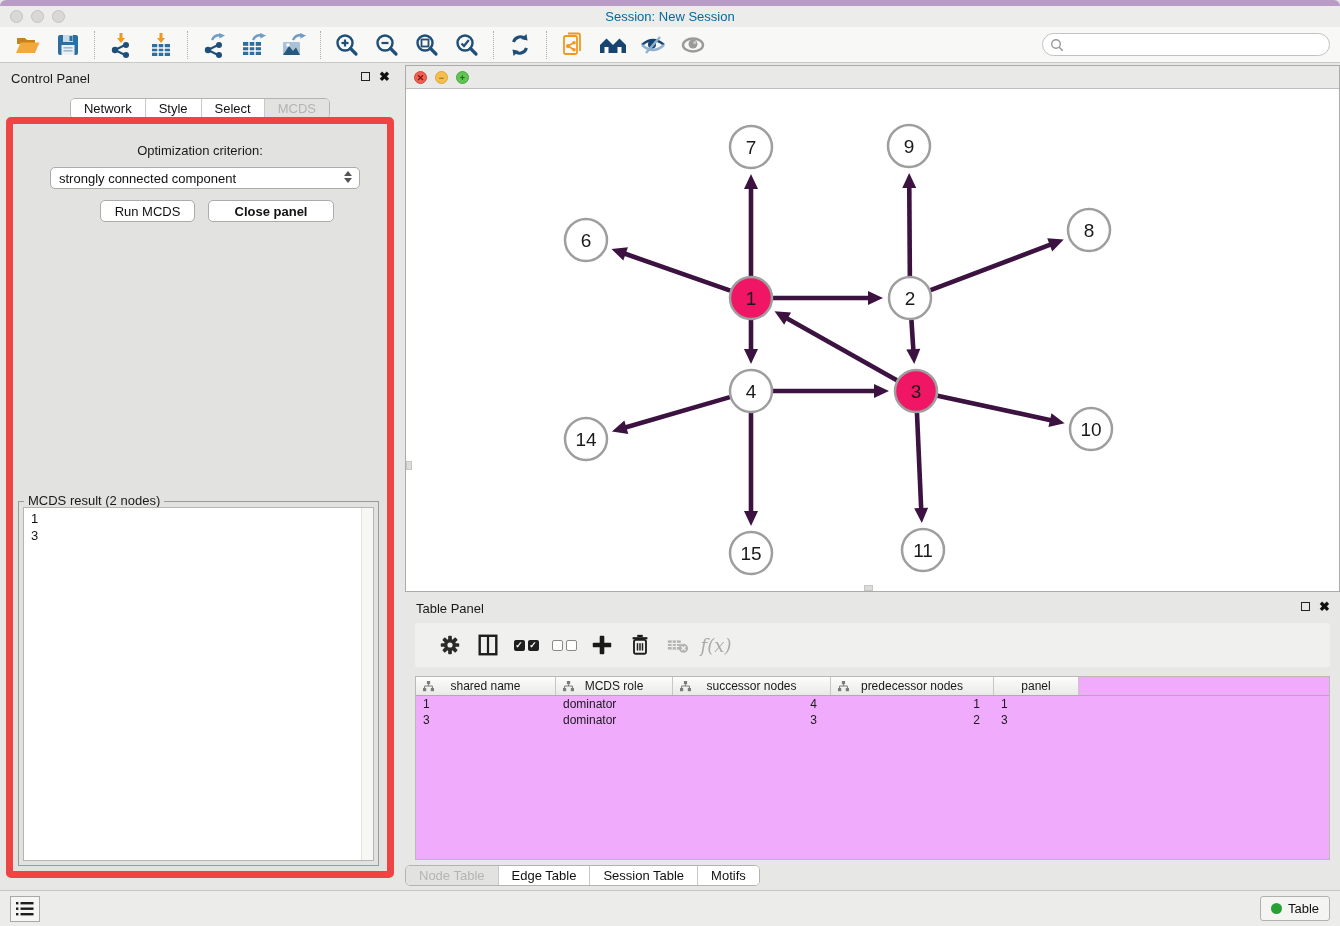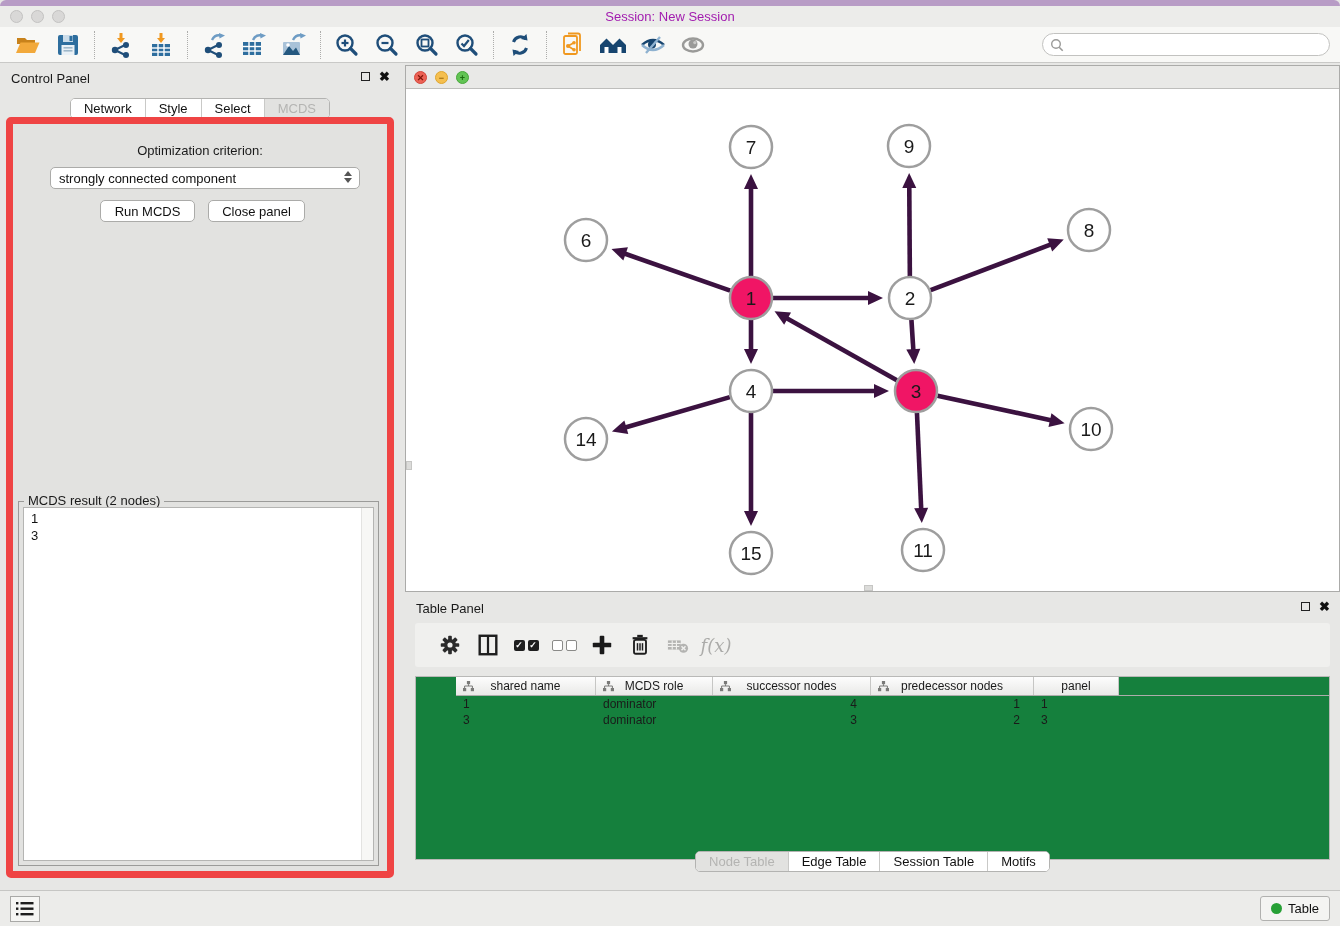--- a/index.html
+++ b/index.html
@@ -3,21 +3,21 @@
 <meta charset="utf-8">
 <style>
   * { margin:0; padding:0; box-sizing:border-box; }
   html,body { width:1340px; height:926px; }
   body { font-family:"Liberation Sans", sans-serif; background:#E7E7E5; position:relative; overflow:hidden; }
 
   
   .titlebar { position:absolute; left:0; top:0; width:1340px; height:27px; background:#ECECEA; border-radius:6px 6px 0 0; }
   .titlebar .accent { position:absolute; left:0; top:0; right:0; height:6px; background:#B89CC6; border-radius:6px 6px 0 0; }
   .tl-inactive { position:absolute; top:10px; width:13px; height:13px; border-radius:50%; background:#D9D8D7; border:1px solid #C3C2C1; }
-  .win-title { position:absolute; left:0; right:0; top:9px; text-align:center; font-size:13px; color:#a21caf; }
+  .win-title { position:absolute; left:0; right:0; top:9px; text-align:center; font-size:13px; color:#0369a1; }
 
   
   .toolbar { position:absolute; left:0; top:27px; width:1340px; height:36px; background:#F8F8F6; border-bottom:1px solid #C9C9C7; display:flex; align-items:center; padding-left:8px; }
   .tbtn { width:40px; height:30px; display:flex; align-items:center; justify-content:center; background:none; border:none; cursor:default; }
   .tsep { width:1px; height:28px; border-left:1px dotted #ADADAB; margin:0 6px; }
   .searchbox { position:absolute; right:10px; top:6px; width:288px; height:23px; background:#FFFFFF; border:1px solid #C2C2C0; border-radius:12px; display:flex; align-items:center; padding-left:7px; }
   .searchbox input { border:none; outline:none; flex:1; font-size:12px; background:transparent; margin-left:5px; font-family:"Liberation Sans",sans-serif; }
 
   
   .control-panel { position:absolute; left:0; top:65px; width:400px; height:823px; }
@@ -34,21 +34,21 @@
   .seg.active { background:#E2E2E0; color:#B4B4B2; }
 
   .cp-inner { position:absolute; left:6px; right:6px; top:52px; bottom:10px; background:#E2E2E0; border:7px solid #ef4444; border-radius:5px; }
   .opt-label { position:absolute; top:19px; left:0; right:0; text-align:center; font-size:13px; color:#1A1A1A; }
   .criterion-select { position:absolute; left:37px; top:43px; width:310px; height:22px; background:#FFF; border:1px solid #ABABA9; border-radius:5px; display:flex; align-items:center; padding:0 8px; font-size:13px; color:#111; }
   .chevrons { position:absolute; right:7px; top:3px; display:flex; flex-direction:column; gap:2px; }
   .chev-up { width:0; height:0; border-left:4px solid transparent; border-right:4px solid transparent; border-bottom:5px solid #555; }
   .chev-dn { width:0; height:0; border-left:4px solid transparent; border-right:4px solid transparent; border-top:5px solid #555; }
   .cp-btn { position:absolute; top:76px; height:22px; background:#FFF; border:1px solid #ABABA9; border-radius:5px; font-size:13px; color:#111; font-family:"Liberation Sans",sans-serif; }
   .run-btn { left:87px; width:95px; }
-  .closep-btn { left:195px; width:97px; }
+  .closep-btn { left:195px; width:126px;font-weight:bold; }
 
   .mcds-fieldset { position:absolute; left:5px; right:8px; top:377px; bottom:5px; border:1px solid #9B9B99; }
   .mcds-legend { position:absolute; top:-9px; left:5px; background:#E2E2E0; padding:0 4px; font-size:13px; color:#1A1A1A; }
   .mcds-text { position:absolute; left:4px; right:4px; top:5px; bottom:4px; background:#FFF; border:1px solid #B5B5B3; }
   .mcds-lines { padding:2px 7px; font-size:13px; color:#111; line-height:17px; }
   .mcds-scroll { position:absolute; right:0; top:0; bottom:0; width:12px; background:#F7F7F5; border-left:1px solid #E3E3E1; }
 
   
   .net-window { position:absolute; left:405px; top:65px; width:935px; height:527px; background:#FFF; border:1px solid #ABABA9; }
   .net-titlebar { position:relative; height:23px; background:#E9E9E7; border-bottom:1px solid #BEBEBC; }
@@ -66,29 +66,29 @@
   
   .table-panel { position:absolute; left:405px; top:595px; width:935px; height:293px; }
   .tp-float { right:30px; } .tp-close { right:10px; }
   .tp-toolbar { position:absolute; left:10px; right:10px; top:28px; height:44px; background:#F0F0EE; border-radius:3px; display:flex; align-items:center; padding-left:16px; }
   .tp-btn { width:38px; height:34px; display:flex; align-items:center; justify-content:center; background:none; border:none; }
   .fx-label { font-size:18px; font-style:italic; font-family:"DejaVu Serif", serif; color:#ABABA9; }
   .cbx { display:inline-block; width:11px; height:11px; border-radius:2px; }
   .cbx-on { background:#1E1E1E; color:#FFF; font-size:9px; line-height:11px; text-align:center; font-weight:bold; }
   .cbx-off { border:1.5px solid #8A8A88; background:#FFF; }
 
-  .data-table { position:absolute; left:10px; right:10px; top:81px; bottom:28px; background:#15803d; border:1px solid #B9B9B7; overflow:hidden;padding-left:40px; }
+  .data-table { position:absolute; left:10px; right:10px; top:81px; bottom:28px; background:#f0abfc; border:1px solid #B9B9B7; overflow:hidden; }
   .thead { display:flex; height:19px; border-bottom:1px solid #ADADAB; }
   .th { position:relative; display:flex; align-items:center; justify-content:center; font-size:12px; color:#1A1A1A; background:linear-gradient(#FDFDFD,#E9E9E7); border-right:1px solid #C6C6C4; }
   .th .sort-ic { position:absolute; left:7px; top:4px; }
   .tr { display:flex; height:16px; }
   .td { font-size:12px; color:#1A1A1A; padding:0 7px; line-height:16px; white-space:nowrap; overflow:hidden; }
   .td.right { text-align:right; padding-right:14px; }
 
-  .tp-tabs { position:absolute; left:0; right:0; bottom:16px; display:flex; justify-content:center; }
+  .tp-tabs { position:absolute; left:0; right:0; bottom:2px; display:flex; }
 
   
   .statusbar { position:absolute; left:0; top:890px; width:1340px; height:36px; background:#ECECEA; border-top:1px solid #C6C6C4; }
   .list-btn { position:absolute; left:10px; top:5px; width:30px; height:26px; background:#F6F6F4; border:1px solid #A9A9A7; display:flex; align-items:center; justify-content:center; }
   .memory-btn { position:absolute; right:10px; top:5px; height:25px; background:#F4F4F2; border:1px solid #B1B1AF; border-radius:3px; display:flex; align-items:center; gap:6px; padding:0 10px; font-size:13px; color:#111; font-family:"Liberation Sans",sans-serif; }
   .mem-dot { width:11px; height:11px; border-radius:50%; background:#27A036; }
 </style>
 </head>
 <body>
 

